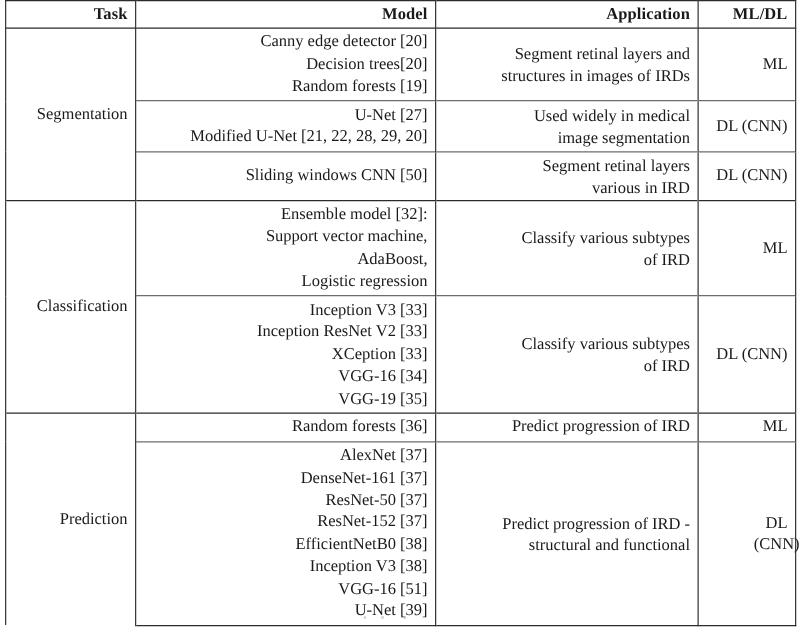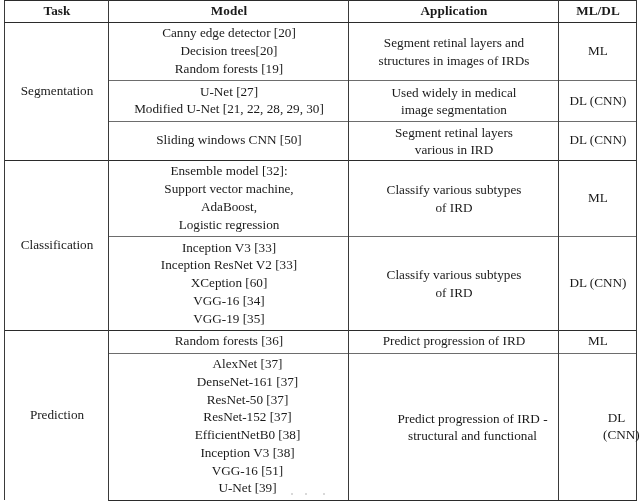--- a/index.html
+++ b/index.html
@@ -29,21 +29,21 @@
     line-height: 1.28;
   }
   table.paper-table col.c-task  { width: 104px; }
   table.paper-table col.c-model { width: 240px; }
   table.paper-table col.c-app   { width: 210px; }
   table.paper-table col.c-mldl  { width: 78px; }
 
   table.paper-table td,
   table.paper-table th {
     vertical-align: middle;
-    text-align: center;
+    text-align: right;
     padding: 2px 6px 2px 7px;
     border-left: 1px solid #3a3a3a;
     border-right: 1px solid #3a3a3a;
     background: #fff;
   }
   
   table.paper-table tr > *:first-child { border-left: 1px solid #3a3a3a; }
   table.paper-table tr > *:last-child  { border-right: 1px solid #3a3a3a; }
 
   thead th {
@@ -124,21 +124,21 @@
           <span class="app-line">Segment retinal layers and</span>
           <span class="app-line">structures in images of IRDs</span>
         </td>
         <td class="mldl-cell">ML</td>
       </tr>
 
       <tr class="inner-start pad-v-s">
         <td class="model-cell">
           <ul class="stack">
             <li>U-Net [27]</li>
-            <li>Modified U-Net [21, 22, 28, 29, 30]</li>
+            <li>Modified U-Net [21, 22, 28, 29, 20]</li>
           </ul>
         </td>
         <td class="app-cell tall">
           <span class="app-line">Used widely in medical</span>
           <span class="app-line">image segmentation</span>
         </td>
         <td class="mldl-cell">DL (CNN)</td>
       </tr>
 
       <tr class="inner-start pad-v-m">
@@ -169,21 +169,21 @@
           <span class="app-line">of IRD</span>
         </td>
         <td class="mldl-cell">ML</td>
       </tr>
 
       <tr class="inner-start pad-v-s">
         <td class="model-cell">
           <ul class="stack">
             <li>Inception V3 [33]</li>
             <li>Inception ResNet V2 [33]</li>
-            <li>XCeption [60]</li>
+            <li>XCeption [33]</li>
             <li>VGG-16 [34]</li>
             <li>VGG-19 [35]</li>
           </ul>
         </td>
         <td class="app-cell tall">
           <span class="app-line">Classify various subtypes</span>
           <span class="app-line">of IRD</span>
         </td>
         <td class="mldl-cell">DL (CNN)</td>
       </tr>

